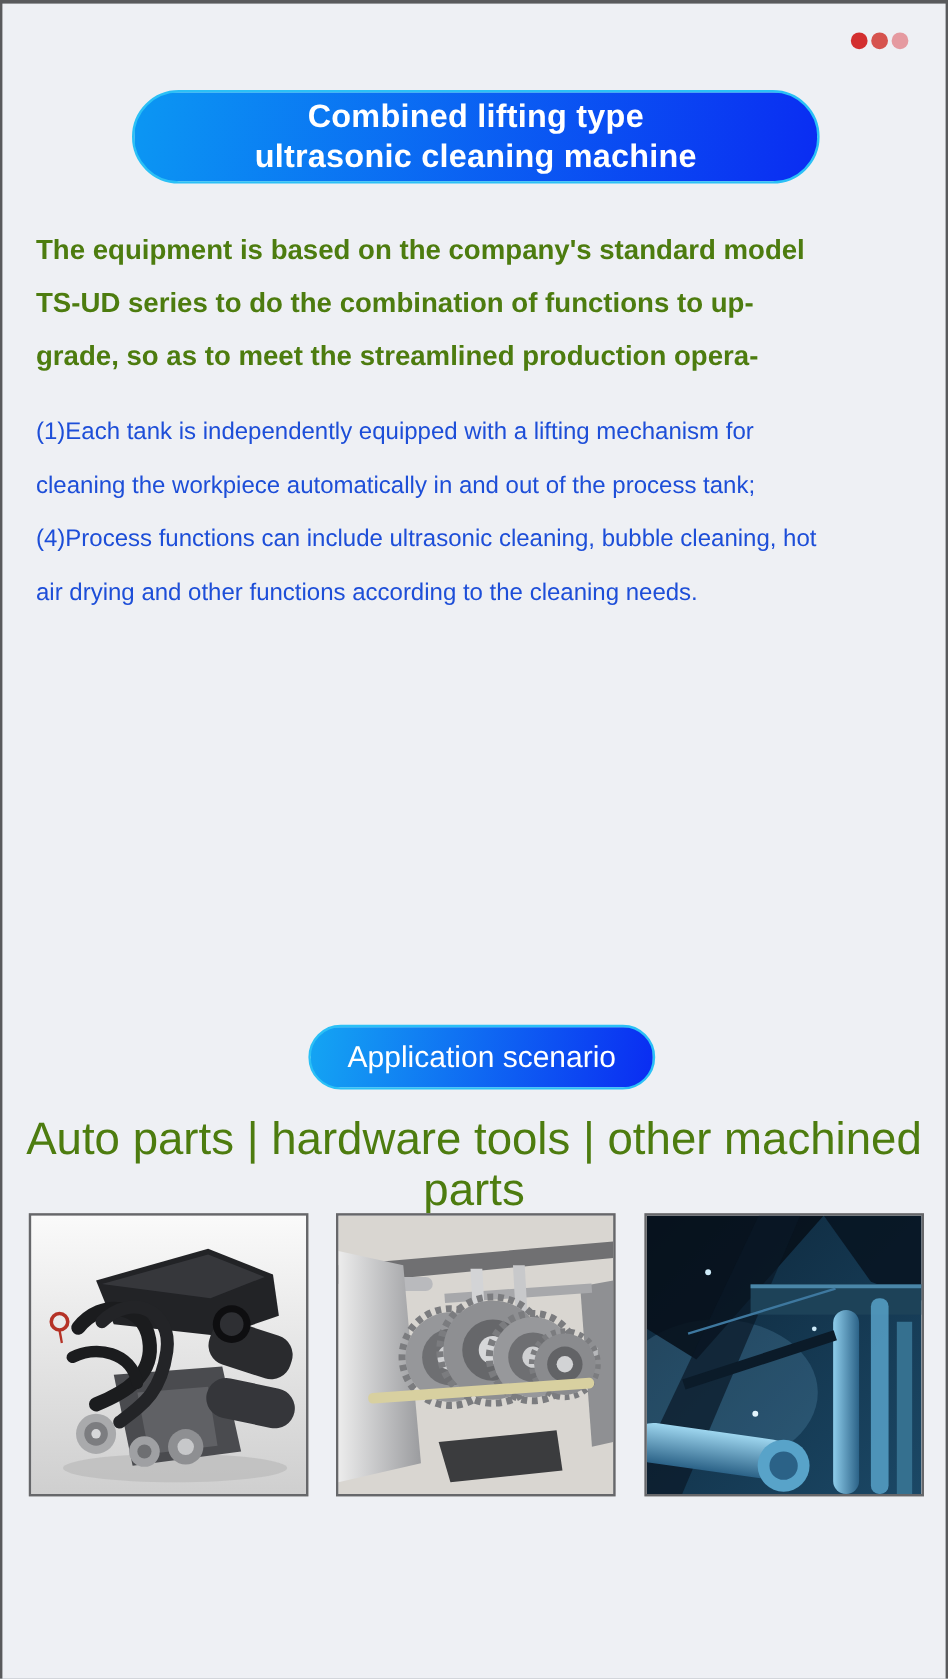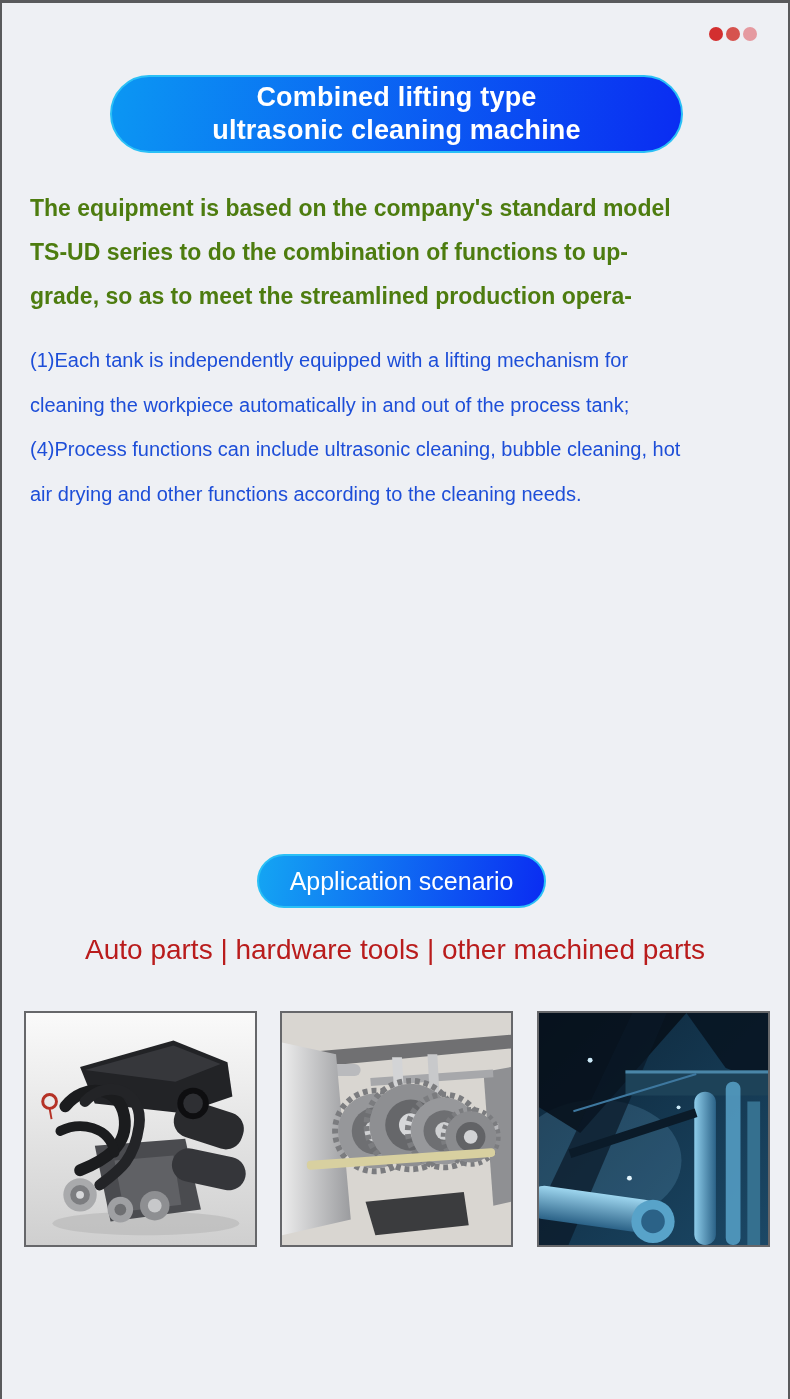--- a/index.html
+++ b/index.html
@@ -40,21 +40,21 @@
     position:absolute; left:255px; top:835px; width:289px; height:54px;
     border-radius:28px;
     background:linear-gradient(100deg, #14a5f3 0%, #0a2cf2 100%);
     border:2px solid #2bc0f6;
     display:flex; align-items:center; justify-content:center;
     color:#ffffff; font-weight:normal; font-size:25px;margin-top:16px;
   }
 
   .scenarios {
     position:absolute; left:0; top:926px; width:100%;
-    text-align:center; color:#b91c1c; font-size:28px; line-height:42px;
+    text-align:center; color:#4d7c0f; font-size:38px; line-height:42px;
   }
 
   .photo {
     position:absolute; top:1008px; width:233px; height:236px;
     border:2px solid #66676a; overflow:hidden; background:#ddd;
   }
   .photo svg { display:block; width:100%; height:100%; }
   .photo-1 { left:22px; }
   .photo-2 { left:278px; }
   .photo-3 { left:535px; }

